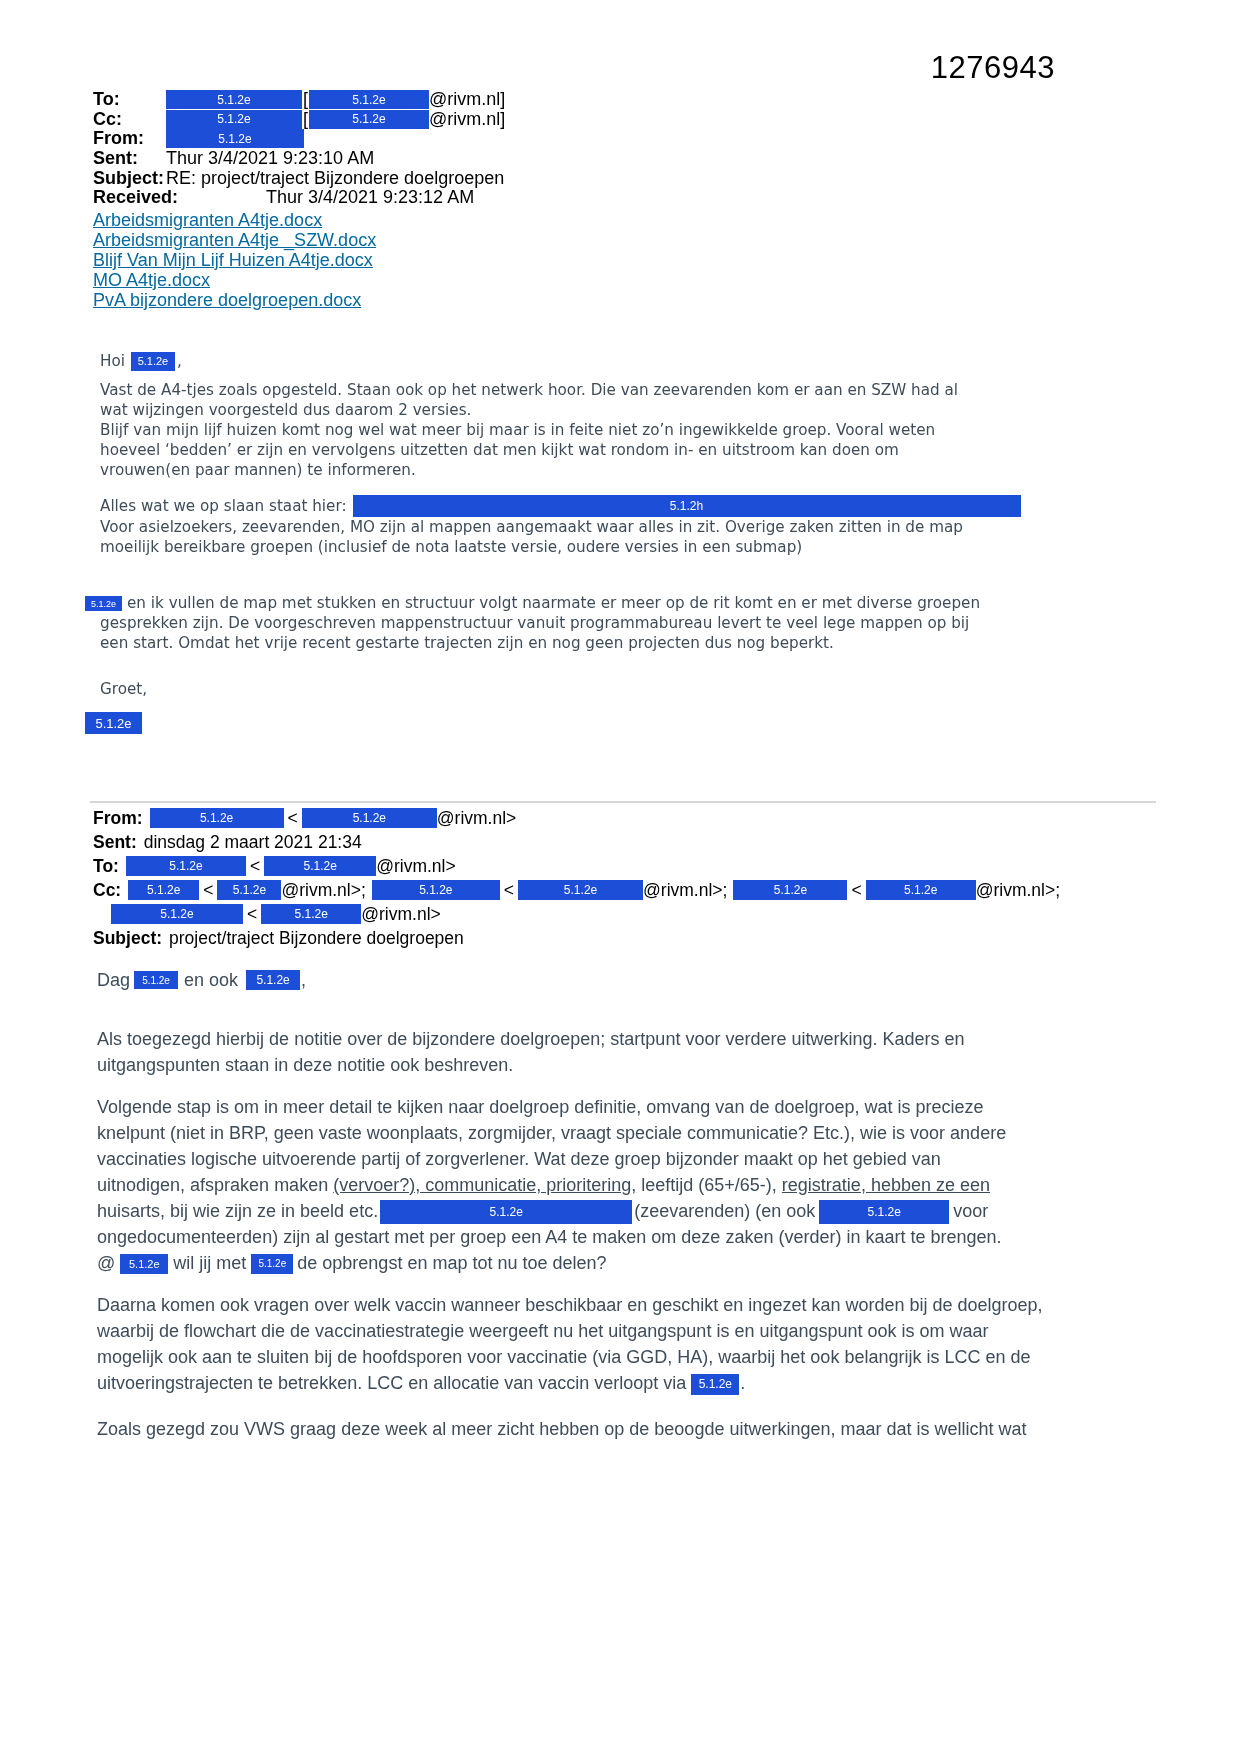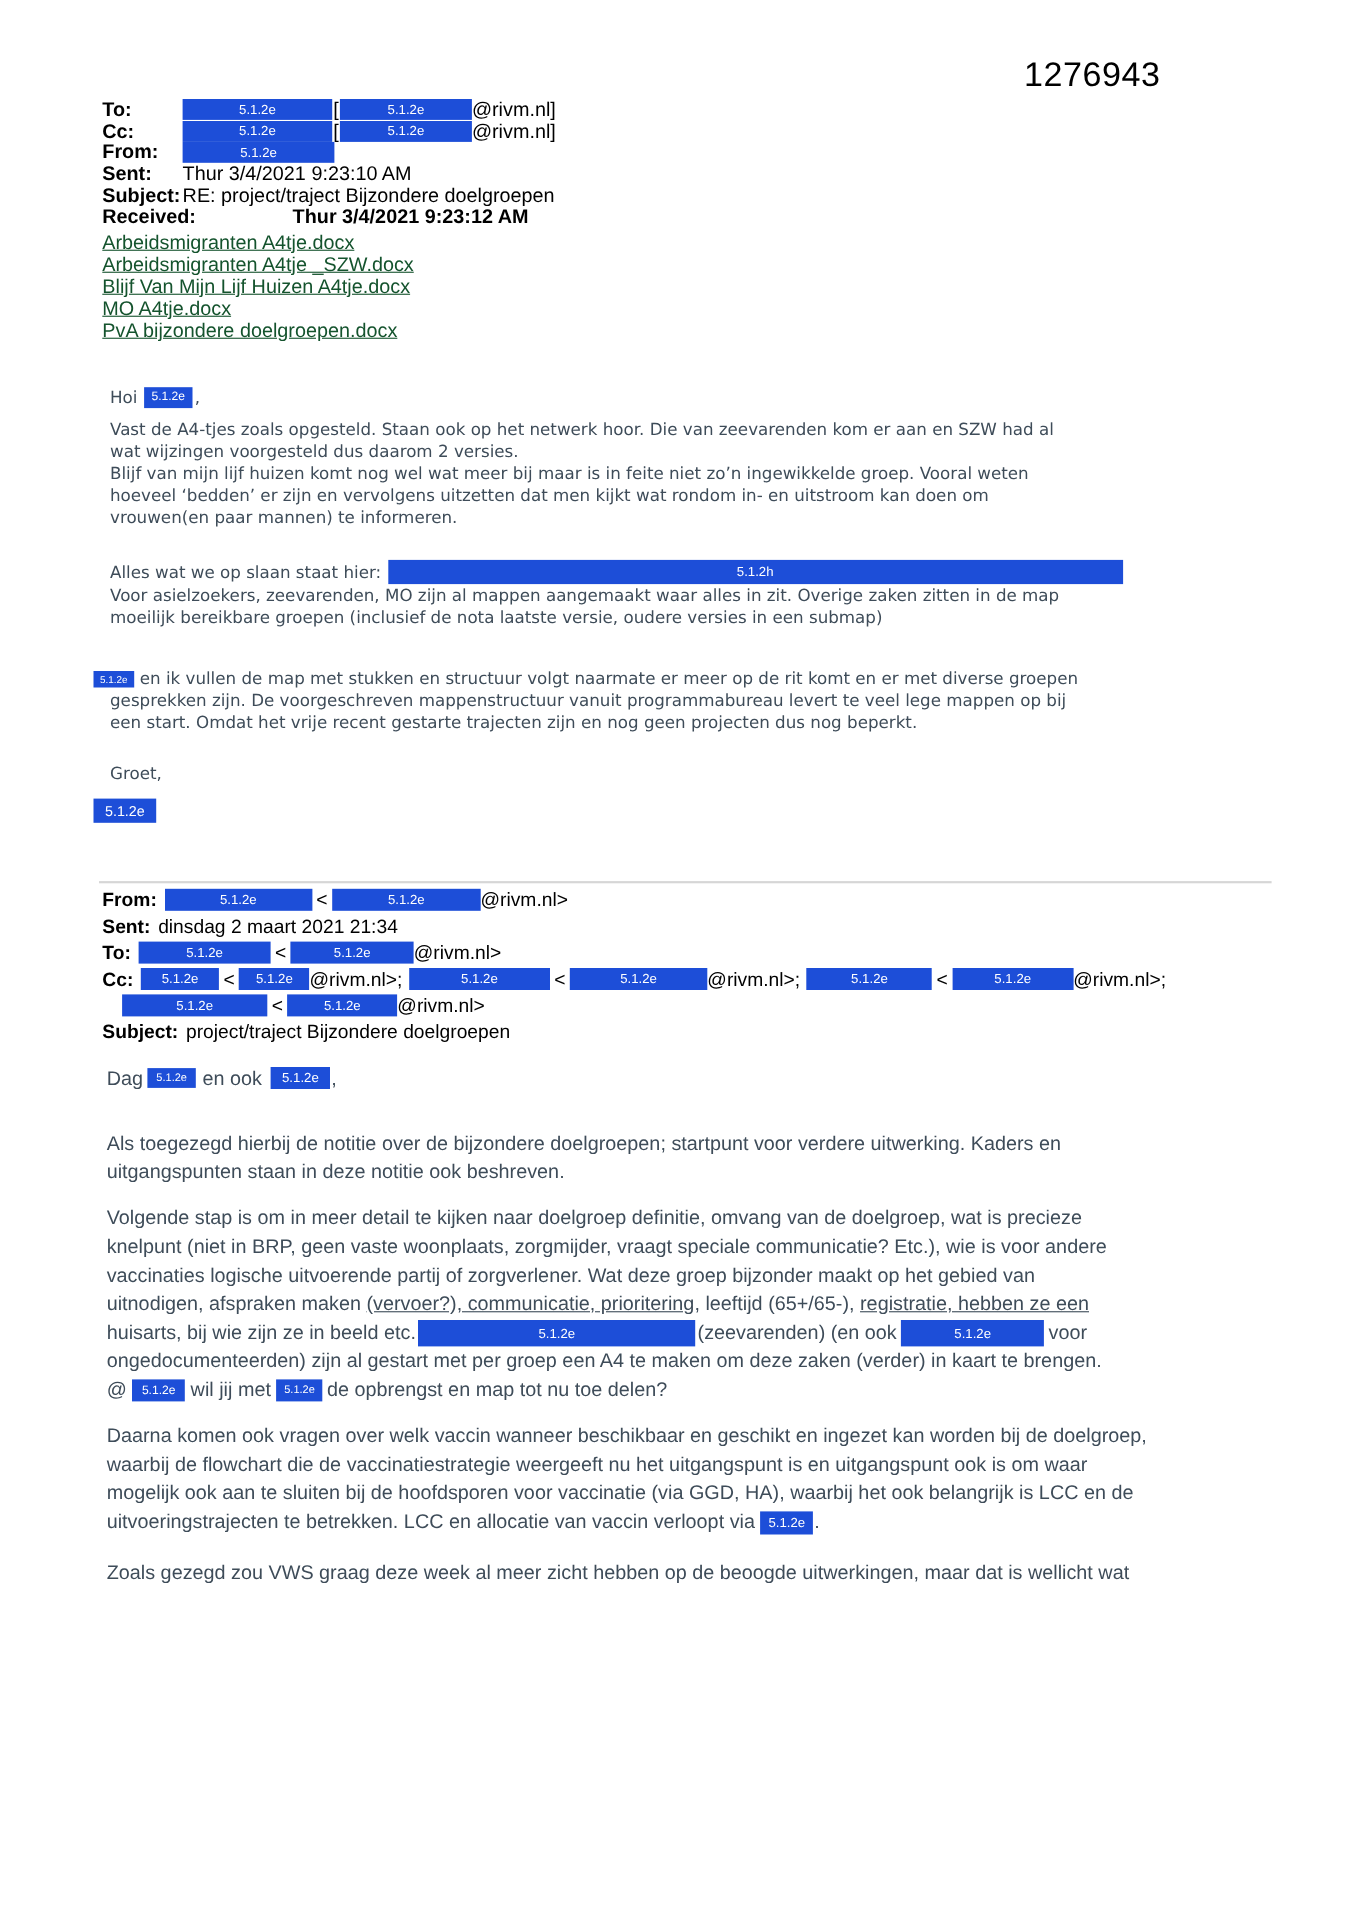--- a/index.html
+++ b/index.html
@@ -15,36 +15,36 @@
           align-items:center; justify-content:center;
           font-family:"Liberation Sans", sans-serif; font-size:12px;
           flex:0 0 auto; vertical-align:middle; }
 
   
   .h1block { position:absolute; left:93px; top:90px; font-size:18px; color:#000; }
   .h1row { display:flex; align-items:center; height:19.6px; white-space:nowrap; }
   .h1label { font-weight:bold; width:73px; flex:0 0 auto; }
   .h1row .rbox { height:19px; }
   .bracket { margin:0 1px; }
-  .recv-val { margin-left:100px;font-weight:bold; }
+  .recv-val { margin-left:100px; }
 
   
   .links { position:absolute; left:93px; top:210px; }
-  .link { display:block; color:#14532d; text-decoration:underline;
+  .link { display:block; color:#0369a1; text-decoration:underline;
           font-size:18px; line-height:20px; cursor:pointer; white-space:nowrap; }
 
   
   .e1body { position:absolute; left:100px; top:350px; width:1060px;
             font-family:"DejaVu Sans", sans-serif; font-size:15.2px;
             color:#3e4c59; }
   .e1line { height:20px; line-height:20px; white-space:nowrap; }
   .greet1 { display:flex; align-items:center; height:22px; }
   .greet1 .rbox { width:44px; height:19px; font-size:11px; margin:0 2px 0 6px; }
   .p1 { margin-top:8px; }
-  .p2 { margin-top:28px; }
+  .p2 { margin-top:14px; }
   .p2intro { display:flex; align-items:center; height:23px; }
   .hbox { width:668px; height:22px; margin-left:6px; font-size:12px; }
   .p3 { margin-top:36px; }
   .p3 .inlinebox { width:37px; height:15px; font-size:9px; margin-left:-15px; margin-right:5px; }
   .signoff { margin-top:26px; }
   .sigbox { margin-top:13px; }
   .sigbox .rbox { width:57px; height:22px; font-size:13px; margin-left:-15px; }
 
   
   .sep { position:absolute; left:90px; top:801px; width:1066px; height:2px;

